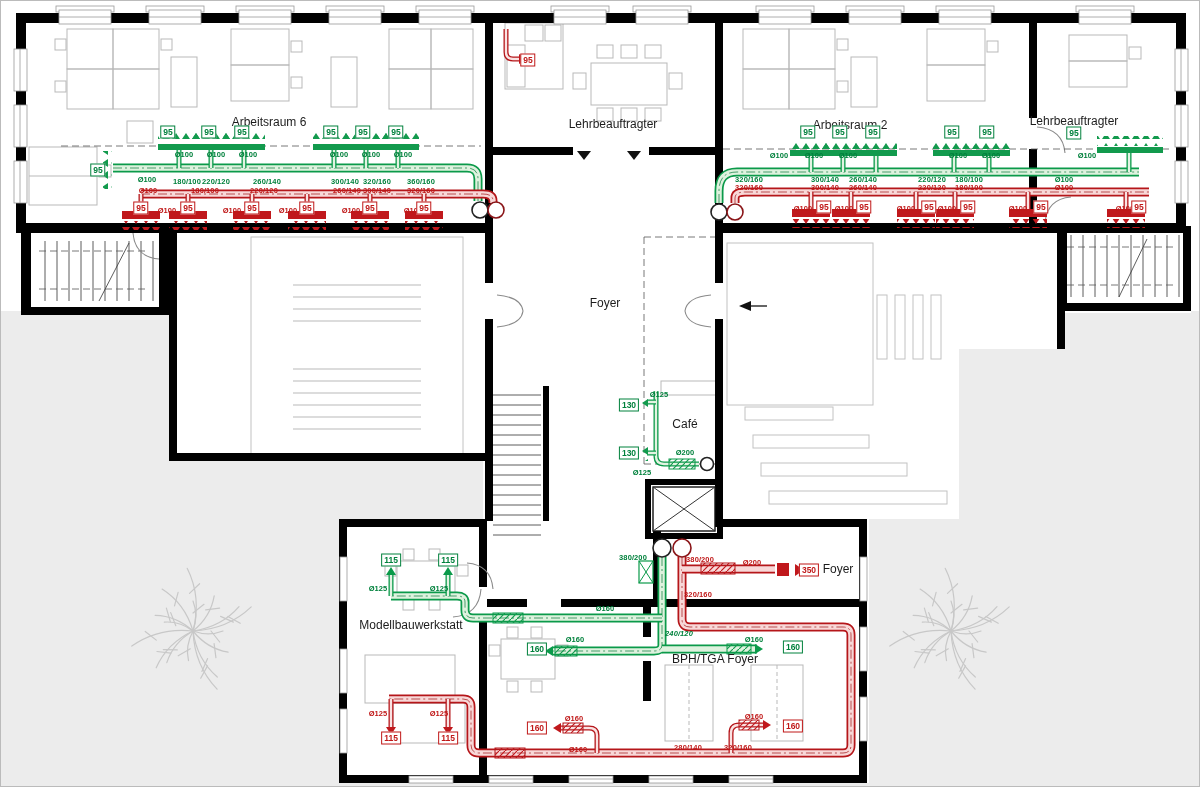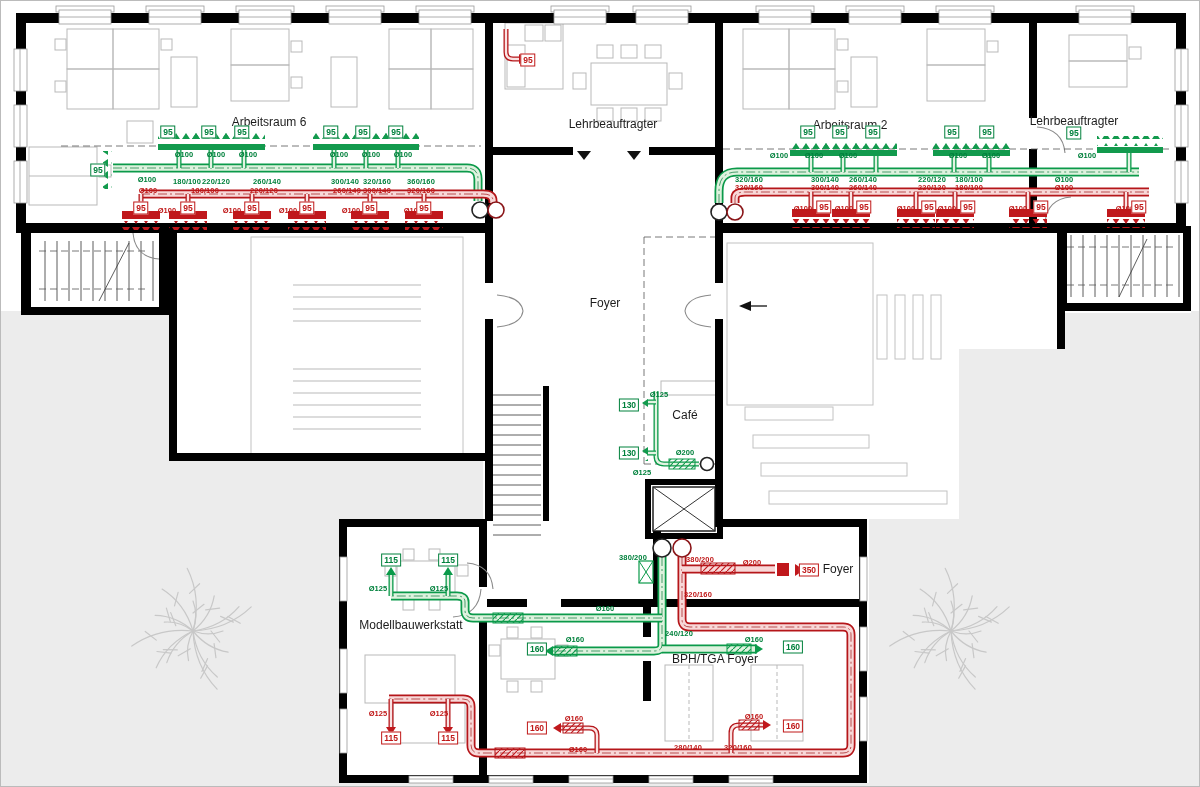--- a/index.html
+++ b/index.html
@@ -595,21 +595,21 @@
     <circle class="riser" cx="706" cy="463" r="6.5"></circle>
   </g>
 </svg>
 
 <div id="labels">
   <div class="room" style="left:268px;top:121px">Arbeitsraum 6</div>
   <div class="room" style="left:612px;top:123px">Lehrbeauftragter</div>
   <div class="room" style="left:849px;top:124px">Arbeitsraum 2</div>
   <div class="room" style="left:1073px;top:120px">Lehrbeauftragter</div>
   <div class="room" style="left:604px;top:302px">Foyer</div>
-  <div class="room" style="left:684px;top:414px">Café</div>
+  <div class="room" style="left:684px;top:423px">Café</div>
   <div class="room" style="left:410px;top:624px">Modellbauwerkstatt</div>
   <div class="room" style="left:714px;top:658px">BPH/TGA Foyer</div>
   <div class="room" style="left:837px;top:568px">Foyer</div>
 <span class="lbl g" style="left: 183px; top: 153px;">Ø100</span>
       <span class="lbl g" style="left: 215px; top: 153px;">Ø100</span>
       <span class="lbl g" style="left: 247px; top: 153px;">Ø100</span>
       <span class="lbl g" style="left: 338px; top: 153px;">Ø100</span>
       <span class="lbl g" style="left: 370px; top: 153px;">Ø100</span>
       <span class="lbl g" style="left: 402px; top: 153px;">Ø100</span>
       <span class="lbl g" style="left: 146px; top: 178px;">Ø100</span>
@@ -633,21 +633,21 @@
       <span class="lbl g" style="left: 1086px; top: 154px;">Ø100</span>
       <span class="lbl g" style="left: 658px; top: 393px;">Ø125</span>
       <span class="lbl g" style="left: 641px; top: 471px;">Ø125</span>
       <span class="lbl g" style="left: 684px; top: 451px;">Ø200</span>
       <span class="lbl g" style="left: 632px; top: 556px;">380/200</span>
       <span class="lbl g" style="left: 377px; top: 587px;">Ø125</span>
       <span class="lbl g" style="left: 438px; top: 587px;">Ø125</span>
       <span class="lbl g" style="left: 604px; top: 607px;">Ø160</span>
       <span class="lbl g" style="left: 574px; top: 638px;">Ø160</span>
       <span class="lbl g" style="left: 753px; top: 638px;">Ø160</span>
-      <span class="lbl g" style="left: 678px; top: 632px;">240/120</span>
+      <span class="lbl g" style="left: 678px; top: 632px; font-style: italic;">240/120</span>
       <span class="lbl r" style="left: 147px; top: 189px;">Ø100</span>
       <span class="lbl r" style="left: 204px; top: 189px;">180/100</span>
       <span class="lbl r" style="left: 263px; top: 189px;">220/120</span>
       <span class="lbl r" style="left: 346px; top: 189px;">260/140</span>
       <span class="lbl r" style="left: 376px; top: 189px;">300/140</span>
       <span class="lbl r" style="left: 420px; top: 189px;">320/160</span>
       <span class="lbl r" style="left: 166px; top: 209px;">Ø100</span>
       <span class="lbl r" style="left: 231px; top: 209px;">Ø100</span>
       <span class="lbl r" style="left: 287px; top: 209px;">Ø100</span>
       <span class="lbl r" style="left: 350px; top: 209px;">Ø100</span>

